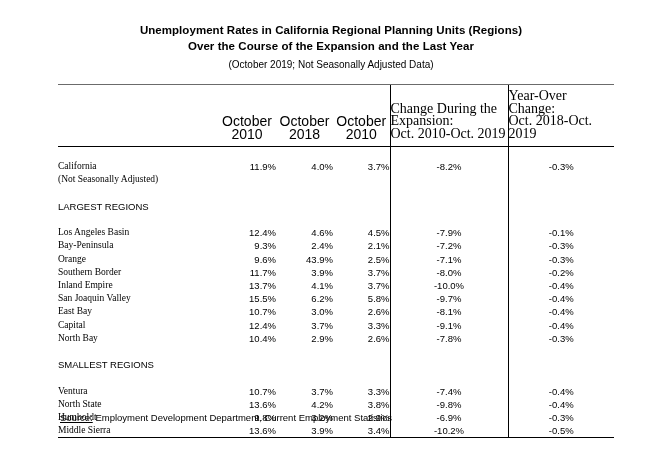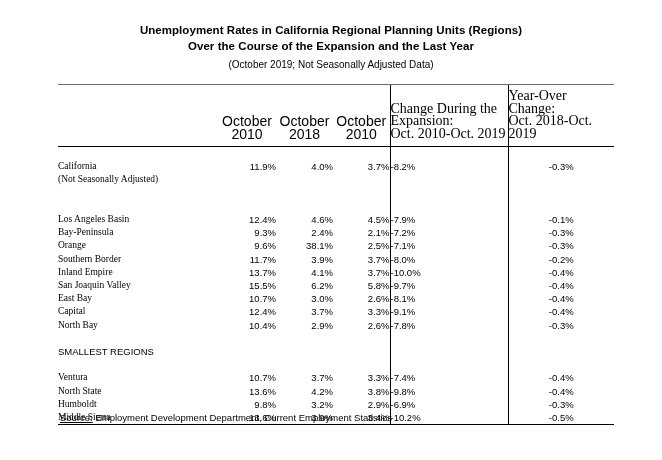--- a/index.html
+++ b/index.html
@@ -98,21 +98,21 @@
     text-align: left;
     padding-left: 2px;
     white-space: nowrap;
     font-family: Liberation Serif, serif;
   }
   td.num {
     text-align: right;
     padding-right: 14px;
   }
   td.num-exp {
-    text-align: left;
+    text-align: center;
     padding-right: 2px;
   }
   td.num-yoy {
     text-align: center;
     margin-left: 12px;
   }
   td.section {
     text-align: left;
     padding-left: 2px;
     white-space: nowrap;
@@ -213,20 +213,28 @@
           <td class="num-yoy vdiv-right">&nbsp;</td>
         </tr>
         <tr class="spacer">
           <td>&nbsp;</td>
           <td>&nbsp;</td>
           <td>&nbsp;</td>
           <td>&nbsp;</td>
           <td class="vdiv-left">&nbsp;</td>
           <td class="vdiv-right">&nbsp;</td>
         </tr>
+        <tr>
+          <td class="section">LARGEST REGIONS</td>
+          <td class="num">&nbsp;</td>
+          <td class="num">&nbsp;</td>
+          <td class="num">&nbsp;</td>
+          <td class="num-exp vdiv-left">&nbsp;</td>
+          <td class="num-yoy vdiv-right">&nbsp;</td>
+        </tr>
         <tr class="spacer-sm">
           <td>&nbsp;</td>
           <td>&nbsp;</td>
           <td>&nbsp;</td>
           <td>&nbsp;</td>
           <td class="vdiv-left">&nbsp;</td>
           <td class="vdiv-right">&nbsp;</td>
         </tr>
         <tr>
           <td class="lbl">Los Angeles Basin</td>
@@ -240,21 +248,21 @@
           <td class="lbl">Bay-Peninsula</td>
           <td class="num">9.3%</td>
           <td class="num">2.4%</td>
           <td class="num">2.1%</td>
           <td class="num-exp vdiv-left">-7.2%</td>
           <td class="num-yoy vdiv-right">-0.3%</td>
         </tr>
         <tr>
           <td class="lbl">Orange</td>
           <td class="num">9.6%</td>
-          <td class="num">38.1%</td>
+          <td class="num">43.9%</td>
           <td class="num">2.5%</td>
           <td class="num-exp vdiv-left">-7.1%</td>
           <td class="num-yoy vdiv-right">-0.3%</td>
         </tr>
         <tr>
           <td class="lbl">Southern Border</td>
           <td class="num">11.7%</td>
           <td class="num">3.9%</td>
           <td class="num">3.7%</td>
           <td class="num-exp vdiv-left">-8.0%</td>

